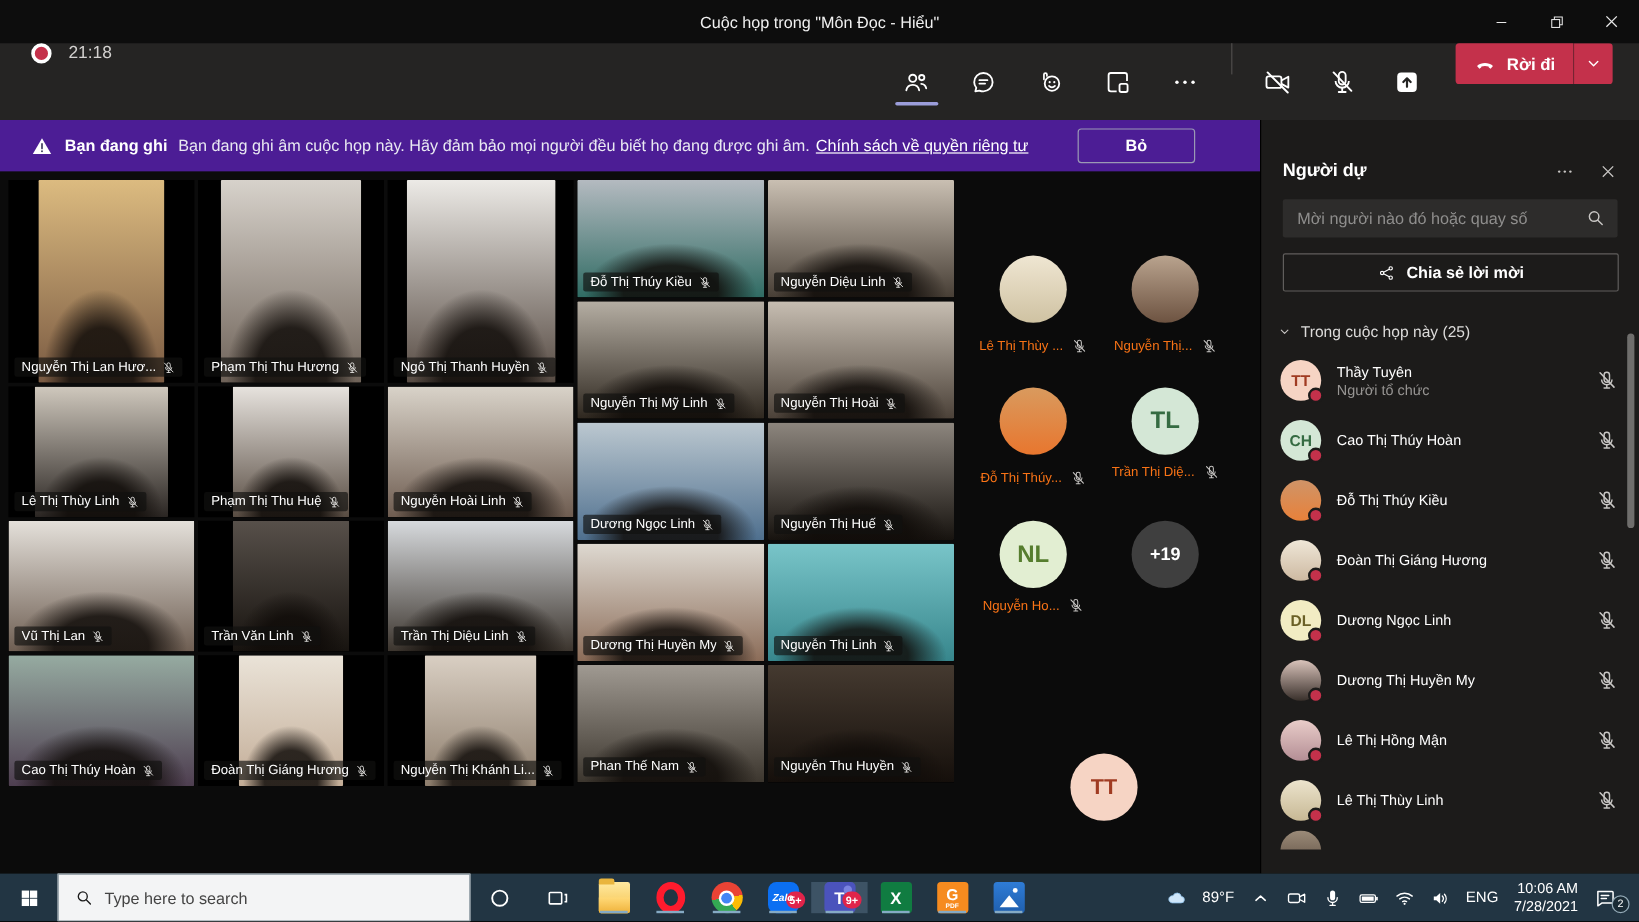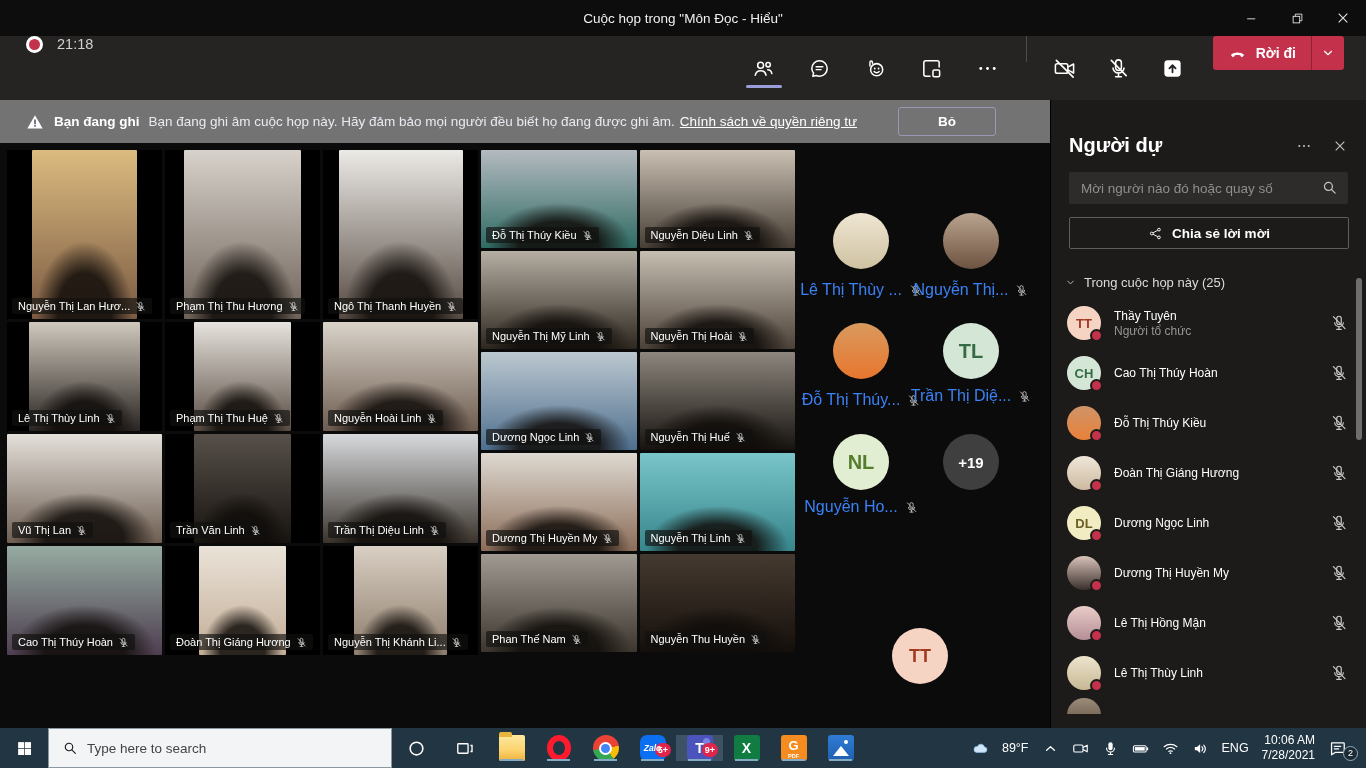--- a/index.html
+++ b/index.html
@@ -24,21 +24,21 @@
   .tb-btn.active::after{content:"";position:absolute;left:-4px;right:-4px;bottom:0;height:3px;border-radius:2px;background:#9b9dda}
   .tb-divider{width:1px;height:26px;background:#4f4d4b;margin:0 24px}
   .av-icons{display:flex;align-items:center;gap:26px}
   .leave{display:flex;margin-left:26px;height:34px}
   .leave-main{display:flex;align-items:center;gap:9px;background:#c4314b;border-radius:3px 0 0 3px;padding:0 15px;font-size:14px;font-weight:700;color:#fff}
   .leave-main svg{width:19px;height:19px}
   .leave-chev{width:33px;background:#c4314b;border-left:1px solid rgba(0,0,0,.28);border-radius:0 3px 3px 0;display:flex;align-items:center;justify-content:center;color:#fff}
   .leave-chev svg{width:14px;height:14px}
 
   
-  .banner{position:absolute;top:100px;left:0;width:1050px;height:43px;background:#737373;display:flex;align-items:center;padding:12px 26px;font-size:13.5px;color:#fff}
+  .banner{position:absolute;top:100px;left:0;width:1050px;height:43px;background:#4c1d95;display:flex;align-items:center;padding:12px 26px;font-size:13.5px;color:#fff}
   .banner .warn{width:18px;height:18px;margin-right:10px;flex:none}
   .banner b{font-weight:700;margin-right:9px;white-space:nowrap}
   .banner .msg{color:#e9e9f2;white-space:nowrap}
   .banner a{color:#fff;margin-left:5px;text-decoration:underline;white-space:nowrap}
   .dismiss{margin-left:auto;margin-right:28px;width:98px;height:29px;border:1px solid #9a99b5;border-radius:3px;color:#fff;font-size:13.5px;font-weight:700;display:flex;align-items:center;justify-content:center}
 
   
   .stage{position:absolute;top:143px;left:0;width:1050px;height:585px;background:#0b0b0b}
   .grid-left{position:absolute;left:7px;top:7px;width:471px;display:grid;grid-template-columns:repeat(3,1fr);grid-template-rows:169px 109px 109px 109px;gap:3px}
   .grid-right{position:absolute;left:481px;top:7px;width:314px;display:grid;grid-template-columns:repeat(2,1fr);grid-template-rows:repeat(5,98px);gap:3px}
@@ -48,29 +48,29 @@
   .chip-name{font-size:11px;color:#fff;white-space:nowrap;overflow:hidden;text-overflow:ellipsis}
   .chip-mic{width:11px;height:11px;color:#e8e7e5;flex:none}
 
   .ocell{position:absolute;width:110px;text-align:center}
   .ocell:nth-child(1){left:806px;top:70px}.ocell:nth-child(2){left:916px;top:70px}
   .ocell:nth-child(3){left:806px;top:180px}.ocell:nth-child(4){left:916px;top:180px}
   .ocell:nth-child(5){left:806px;top:291px}.ocell:nth-child(6){left:916px;top:291px}
   .ocircle{width:56px;height:56px;border-radius:50%;display:inline-flex;align-items:center;justify-content:center;font-size:20px;font-weight:700}
   .ocircle.plus{font-size:15px}
   .olabel-row{display:flex;align-items:center;justify-content:center;gap:7px;margin-top:8px}
-  .olabel{font-size:16px;color:#3b82f6;white-space:nowrap}
+  .olabel{font-size:11px;color:#f97316;white-space:nowrap}
   .omic{width:13px;height:13px;color:#c8c6c4;flex:none}
   .self-cell{position:absolute;left:892px;top:485px}
   .self-cell .ocircle{width:56px;height:56px;font-size:18px}
 
   
   .panel{position:absolute;top:100px;left:1050px;width:316px;height:628px;background:#1c1b1a;border-left:1px solid #000}
   .panel-head{display:flex;align-items:center;padding:34px 18px 0 18px}
-  .panel-title{font-size:20px;font-weight:700;color:#fff}
+  .panel-title{font-size:15px;font-weight:700;color:#fff}
   .panel-head-icons{margin-left:auto;display:flex;align-items:center;gap:20px;color:#c8c6c4}
   .panel-head-icons svg{width:16px;height:16px}
   .psearch{position:relative;margin:15px 18px 0 18px}
   .psearch input{width:100%;height:32px;background:#2d2c2b;border:none;border-radius:2px;color:#dadada;font-size:13.5px;padding:0 36px 0 12px;outline:none;font-family:inherit}
   .psearch input::placeholder{color:#8f8e8d}
   .psearch .sic{position:absolute;right:10px;top:7px;width:17px;height:17px;color:#c8c6c4}
   .share-inv{margin:13px 18px 0 18px;width:280px;height:32px;border:1px solid #605e5c;border-radius:2px;display:flex;align-items:center;justify-content:center;gap:9px;color:#fff;font-size:13.5px;font-weight:700}
   .share-inv svg{width:15px;height:15px}
   .psection{display:flex;align-items:center;gap:8px;margin:26px 18px 8px 14px;color:#dcdbda;font-size:13px}
   .psection svg{width:11px;height:11px;color:#c8c6c4}

